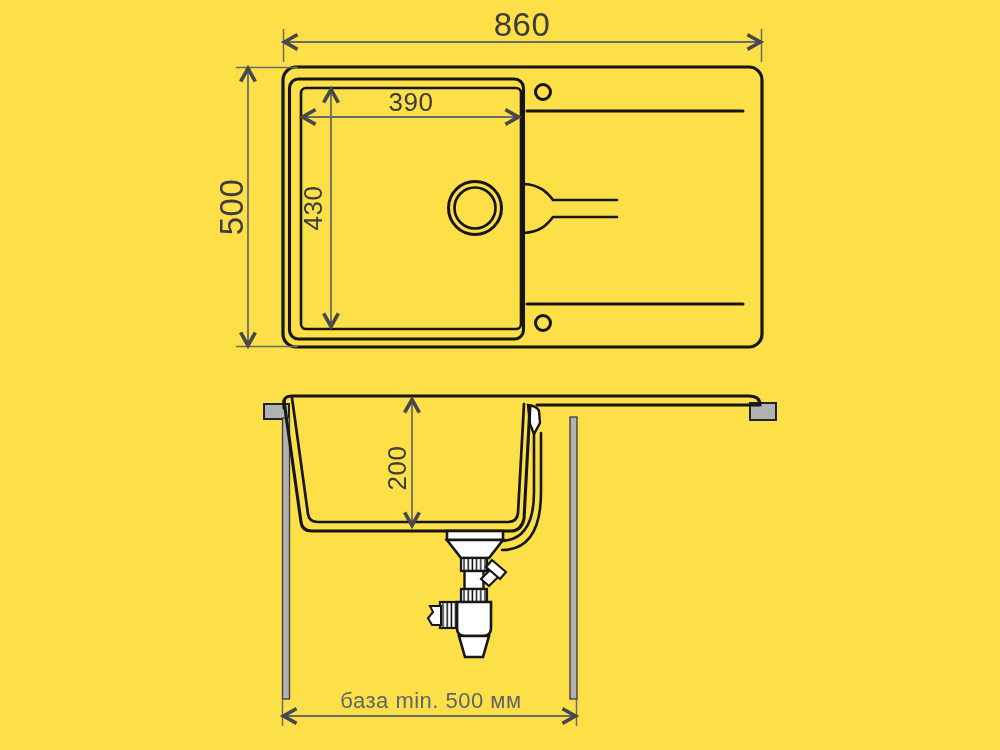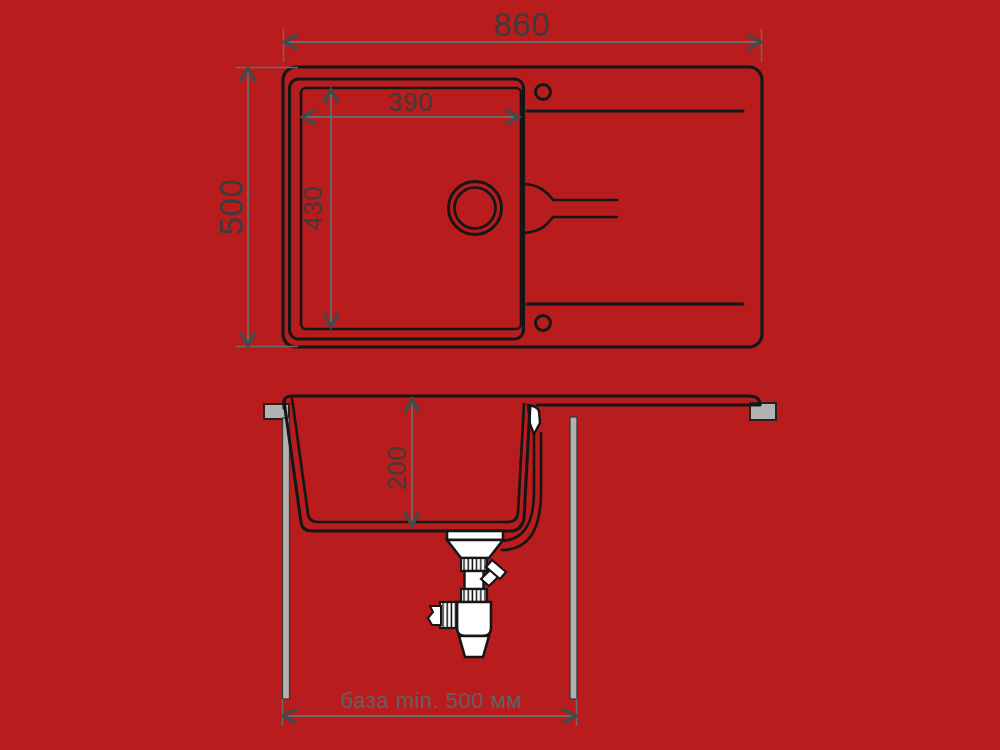--- a/index.html
+++ b/index.html
@@ -1,16 +1,16 @@
 <!DOCTYPE html>
 <html><head>
 <meta charset="utf-8">
 <style>
   html,body{margin:0;padding:0;background:#ffffff;}
-  .canvas{width:1000px;height:750px;background:#b91c1c;position:relative;overflow:hidden;}
+  .canvas{width:1000px;height:750px;background:#fde047;position:relative;overflow:hidden;}
   svg{display:block;}
   text{font-family:"Liberation Sans","DejaVu Sans",sans-serif;}
   .t-big{font-size:33px;letter-spacing:0.5px;}
   .t-mid{font-size:26px;letter-spacing:0.5px;}
   .t-small{font-size:22px;letter-spacing:0.5px;}
   .thin{stroke-width:1.5;}
   .dimline{stroke-width:1.8;fill:none;}
   .arrow{stroke-width:3.6;fill:none;stroke-linecap:square;}
   .main{fill:none;stroke-linecap:round;stroke-linejoin:round;}
 </style>

